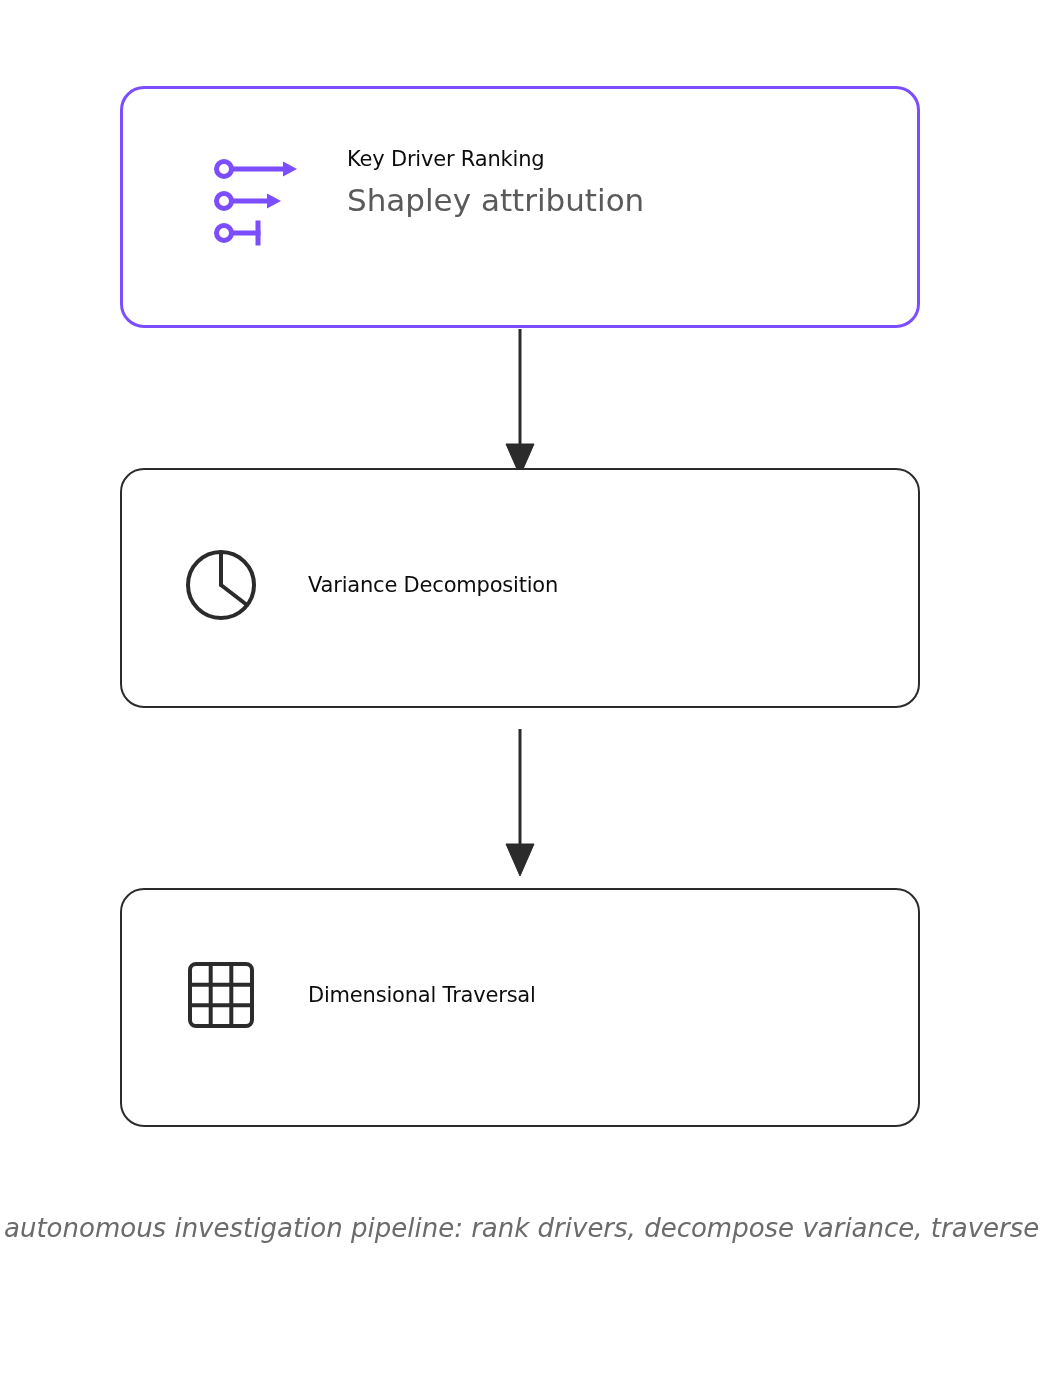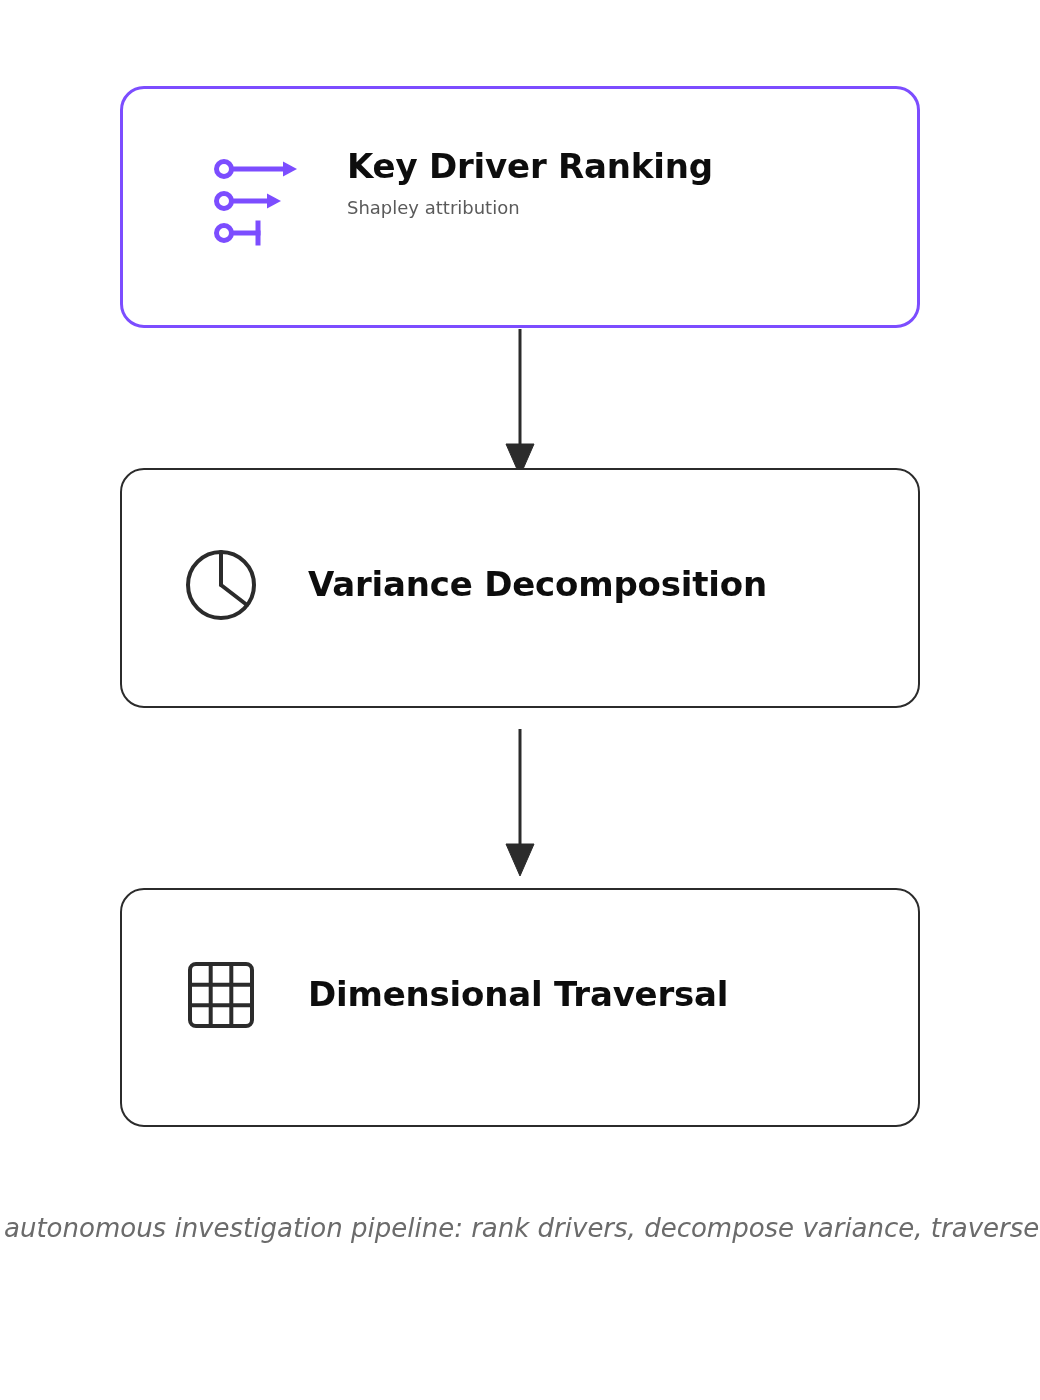--- a/index.html
+++ b/index.html
@@ -65,29 +65,29 @@
 
   .text-col {
     display: flex;
     flex-direction: column;
   }
   #card-1 .text-col { margin-left: 22px; }
   #card-2 .text-col { margin-left: 18px; }
   #card-3 .text-col { margin-left: 18px; }
 
   .card-title {
-    font-size: 34px;
-    font-weight: 700;
+    font-size: 21px;
+    font-weight: 400;
     color: #0d0d0d;
     letter-spacing: -0.2px;
     line-height: 1.15;
     white-space: nowrap;
   }
   .card-subtitle {
-    font-size: 18px;
+    font-size: 31px;
     font-weight: 400;
     color: #5a5a5a;
     line-height: 1.2;
     margin-top: 11px;
     white-space: nowrap;
   }
 
   
   .connector {
     position: absolute;

